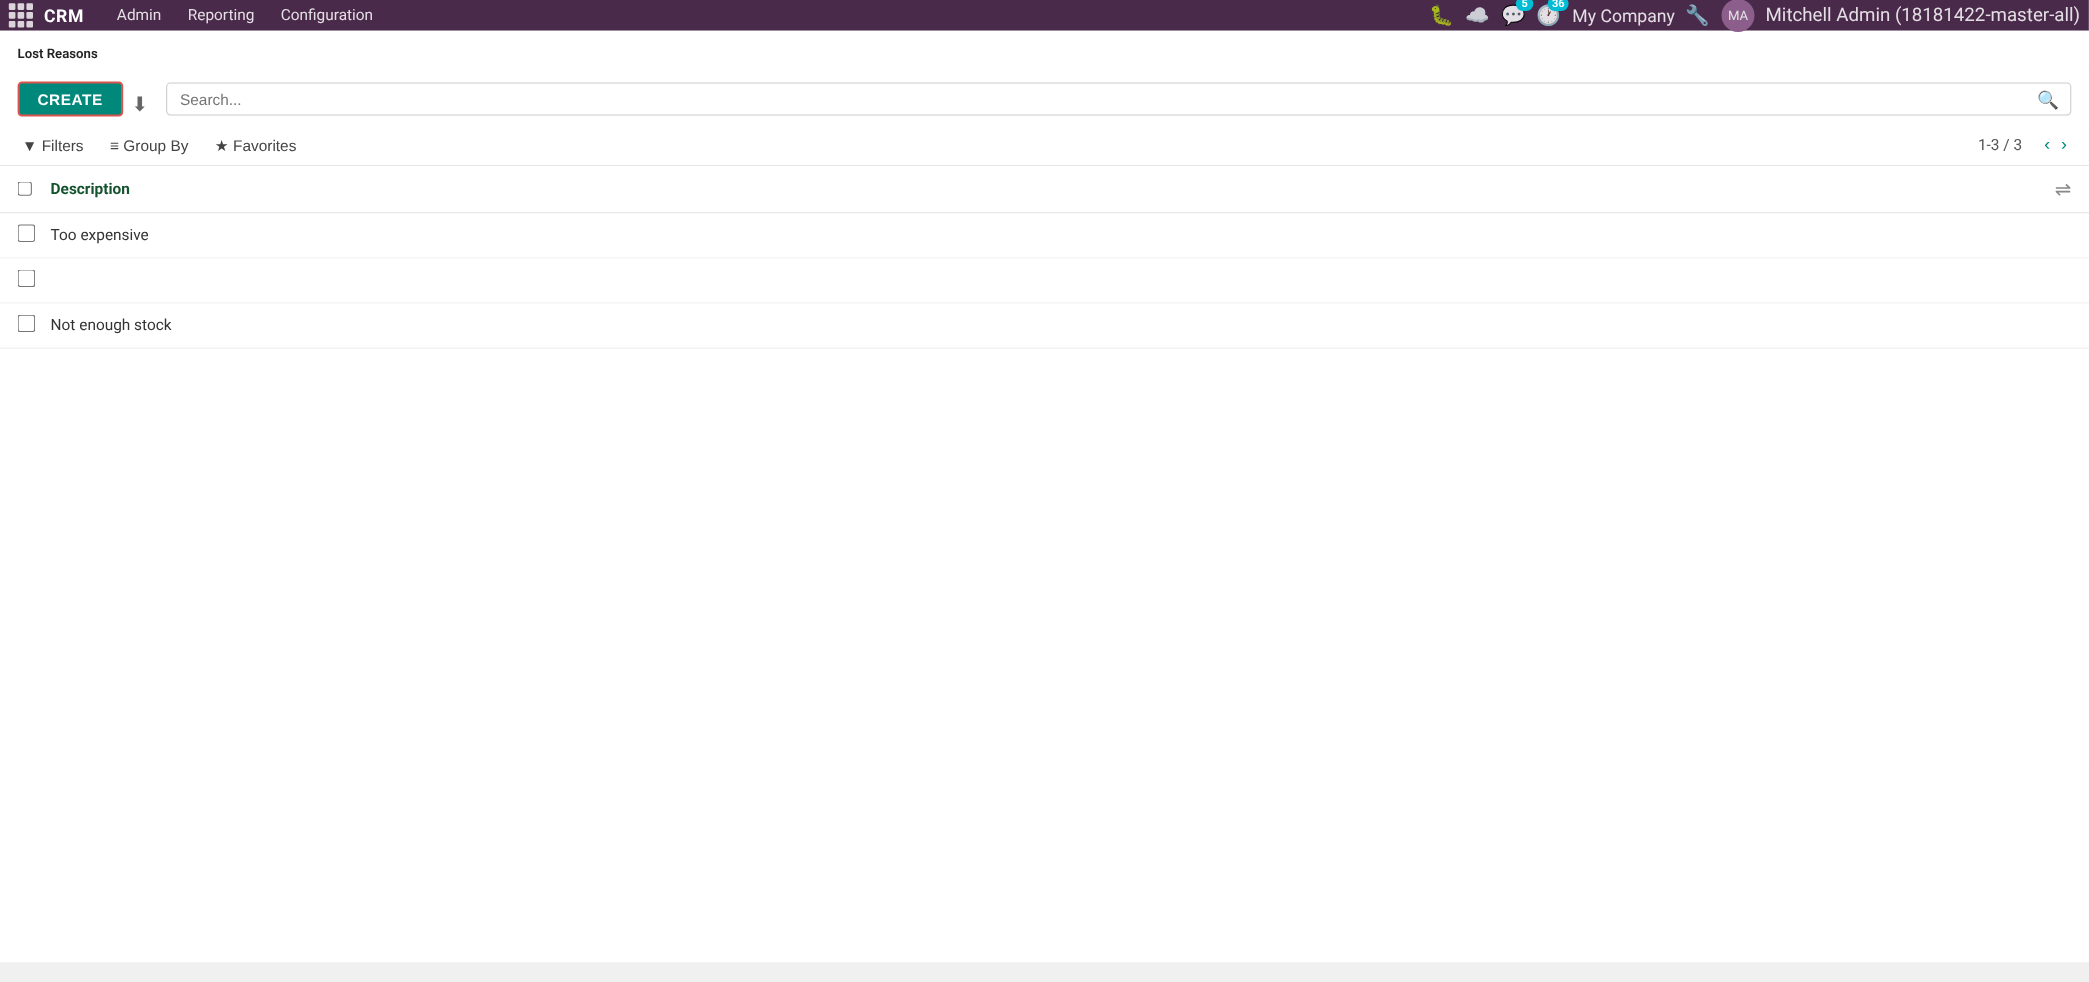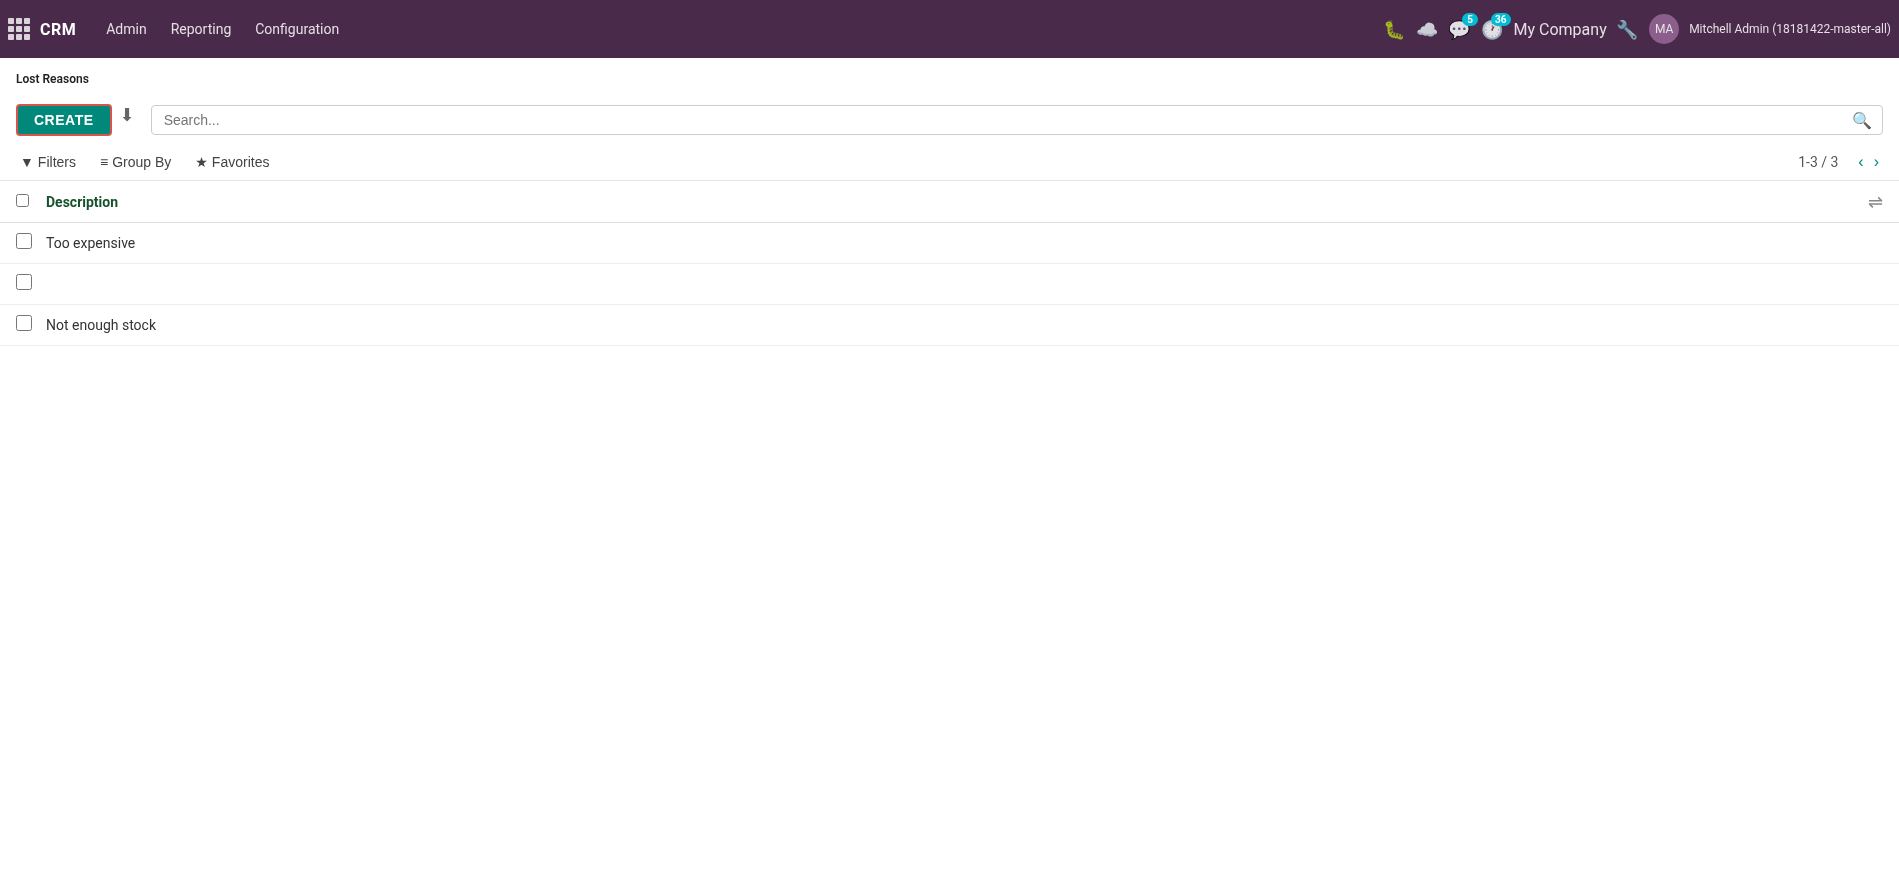--- a/index.html
+++ b/index.html
@@ -3,21 +3,21 @@
   <meta charset="utf-8">
   <style>
     * { margin: 0; padding: 0; box-sizing: border-box; }
     body { font-family: -apple-system, BlinkMacSystemFont, 'Segoe UI', Roboto, sans-serif; background: #f0f0f0; color: #333; }
 
     
     .topnav {
       background: #4a2a4a;
       display: flex;
       align-items: center;
-      height: 58px;
+      height: 28px;
       padding: 0 8px;
       color: #fff;
       gap: 4px;
     }
     .topnav-grid-icon {
       display: grid;
       grid-template-columns: repeat(3, 6px);
       gap: 2px;
       margin-right: 6px;
       cursor: pointer;
@@ -87,40 +87,40 @@
       background: #8b5e8b;
       display: flex;
       align-items: center;
       justify-content: center;
       font-size: 12px;
       color: #e5e5e5;
       cursor: pointer;
       overflow: hidden;
     }
     .topnav-username {
-      font-size: 12px;
+      font-size: 17px;
       color: rgba(255,255,255,0.85);
       cursor: pointer;
       text-align: right;
     }
 
     
     .content {
       background: #fff;
       min-height: calc(100vh - 46px);
     }
     .page-title {
       font-size: 12px;
       font-weight: 600;
       color: #222;
       margin-bottom: 10px;
     }
     .toolbar-left {
       display: flex;
-      align-items: flex-start;
+      align-items: flex-end;
       gap: 8px;
     }
     .btn-create {
       background: #00897b;
       color: #fff;
       border: 2px solid #d9534f;
       border-radius: 4px;
       padding: 6px 16px;
       font-size: 14px;
       font-weight: 600;

